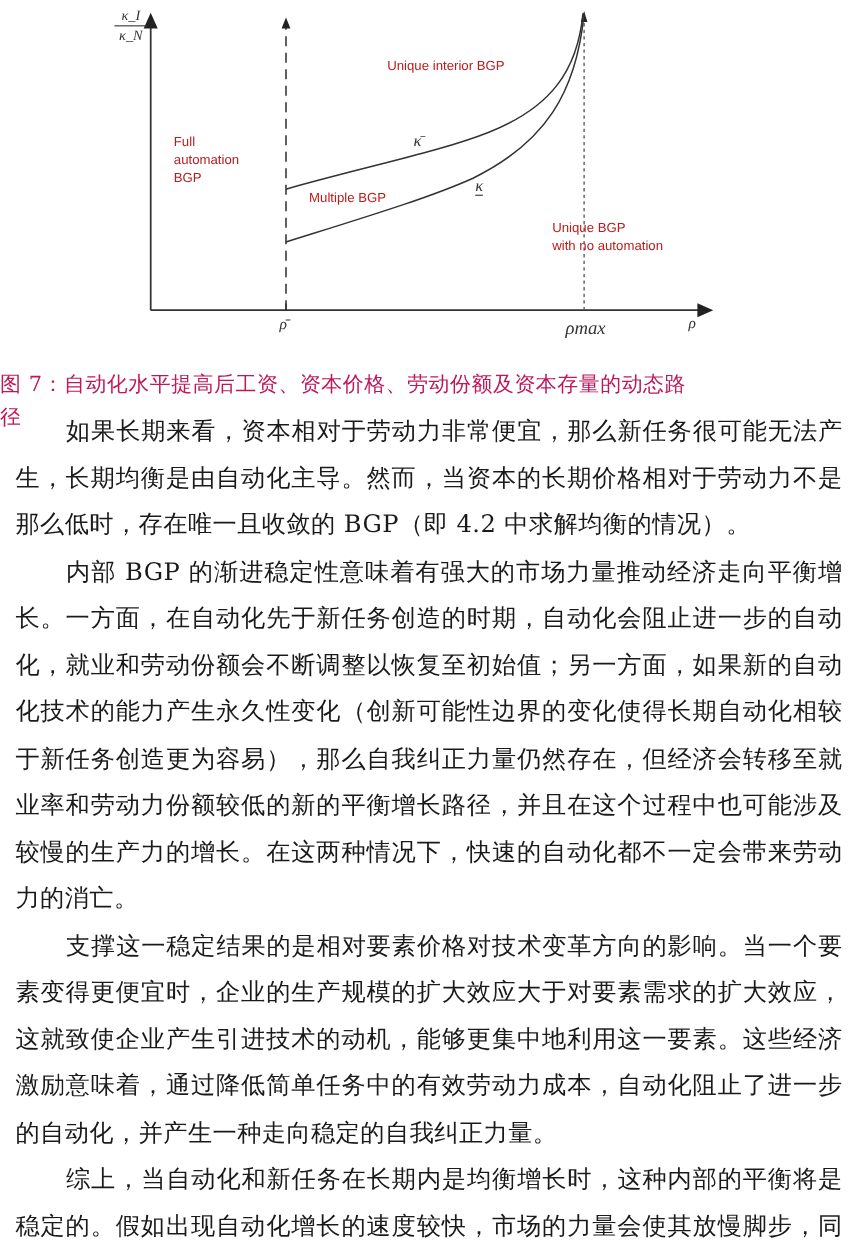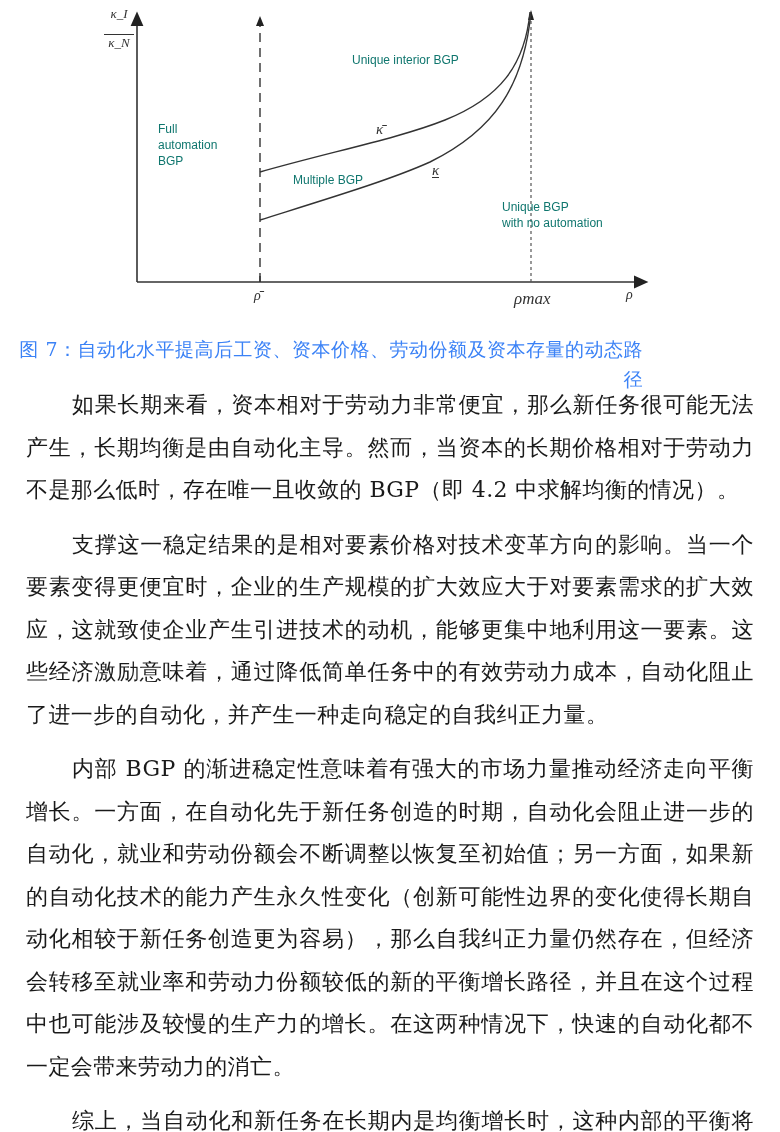--- a/index.html
+++ b/index.html
@@ -24,49 +24,49 @@
     }
     .figure svg {
       position: absolute;
       left: 0;
       top: 0;
     }
     .fig-label {
       position: absolute;
       font-family: "Liberation Sans", "DejaVu Sans", sans-serif;
       font-size: 12px;
-      color: #0f766e;
+      color: #b91c1c;
       line-height: 16px;
       white-space: pre-line;
     }
     .math {
       position: absolute;
       font-family: "Liberation Serif", "DejaVu Serif", serif;
       font-style: italic;
       color: #333;
     }
     .caption {
       position: absolute;
       left: 0;
       width: 643px;
       top: 334px;
-      text-align: right;
+      text-align: left;
       font-size: 19px;
       line-height: 30px;
-      color: #3b82f6;
+      color: #be185d;
       letter-spacing: 0.5px;
     }
     .body-text {
       position: absolute;
       left: 14px;
       top: 372px;
       width: 752px;
     }
     .para {
-      margin: 12px;
+      margin: 0;
       font-size: 22px;
       line-height: 42.5px;
       text-indent: 46px;
       text-align: justify;
       text-justify: inter-character;
       letter-spacing: 0.4px;
       color: #1a1a1a;
     }
   </style>
 </head>
@@ -91,40 +91,40 @@
     <path d="M528,20 L531,10 L534,20 Z" fill="#222"></path>
 
     <line x1="260" y1="276" x2="260" y2="282" stroke="#333" stroke-width="1.4"></line>
 
     <path d="M260,172 C330,152 400,138 445,120 C500,98 525,65 530,12" fill="none" stroke="#333" stroke-width="1.4"></path>
 
     <path d="M260,220 C330,198 390,180 430,162 C495,130 524,85 531,12" fill="none" stroke="#333" stroke-width="1.4"></path>
   </svg>
 
   <div class="math" style="left:104px; top:6px; width:30px; text-align:center; font-size:13px; line-height:15px;">
-    <div style="border-bottom:1px solid #333; padding-bottom:13px;">κ_I</div>
+    <div style="border-bottom:1px solid #333; padding-bottom:2px;">κ_I</div>
     <div>κ_N</div>
   </div>
 
   <div class="fig-label" style="left:158px; top:121px;">Full
 automation
 BGP</div>
   <div class="fig-label" style="left:352px; top:52px;">Unique interior BGP</div>
-  <div class="fig-label" style="left:281px; top:172px;margin-left:12px;">Multiple BGP</div>
+  <div class="fig-label" style="left:281px; top:172px;">Multiple BGP</div>
   <div class="fig-label" style="left:502px; top:199px;">Unique BGP
 with no automation</div>
 
   <div class="math" style="left:376px; top:121px; font-size:15px;">κ̄</div>
   <div class="math" style="left:432px; top:163px; font-size:15px; border-bottom:1px solid #333; line-height:14px;"><span>κ</span></div>
 
   <div class="math" style="left:254px; top:288px; font-size:14px;">ρ̄</div>
   <div class="math" style="left:514px; top:289px; font-size:17px;">ρmax</div>
   <div class="math" style="left:626px; top:287px; font-size:14px;">ρ</div>
 </div>
 
 <div class="caption">图 7：自动化水平提高后工资、资本价格、劳动份额及资本存量的动态路径</div>
 
 <div class="body-text">
   <p class="para">如果长期来看，资本相对于劳动力非常便宜，那么新任务很可能无法产生，长期均衡是由自动化主导。然而，当资本的长期价格相对于劳动力不是那么低时，存在唯一且收敛的 BGP（即 4.2 中求解均衡的情况）。</p>
+  <p class="para">内部 BGP 的渐进稳定性意味着有强大的市场力量推动经济走向平衡增长。一方面，在自动化先于新任务创造的时期，自动化会阻止进一步的自动化，就业和劳动份额会不断调整以恢复至初始值；另一方面，如果新的自动化技术的能力产生永久性变化（创新可能性边界的变化使得长期自动化相较于新任务创造更为容易），那么自我纠正力量仍然存在，但经济会转移至就业率和劳动力份额较低的新的平衡增长路径，并且在这个过程中也可能涉及较慢的生产力的增长。在这两种情况下，快速的自动化都不一定会带来劳动力的消亡。</p>
   <p class="para">支撑这一稳定结果的是相对要素价格对技术变革方向的影响。当一个要素变得更便宜时，企业的生产规模的扩大效应大于对要素需求的扩大效应，这就致使企业产生引进技术的动机，能够更集中地利用这一要素。这些经济激励意味着，通过降低简单任务中的有效劳动力成本，自动化阻止了进一步的自动化，并产生一种走向稳定的自我纠正力量。</p>
-  <p class="para">内部 BGP 的渐进稳定性意味着有强大的市场力量推动经济走向平衡增长。一方面，在自动化先于新任务创造的时期，自动化会阻止进一步的自动化，就业和劳动份额会不断调整以恢复至初始值；另一方面，如果新的自动化技术的能力产生永久性变化（创新可能性边界的变化使得长期自动化相较于新任务创造更为容易），那么自我纠正力量仍然存在，但经济会转移至就业率和劳动力份额较低的新的平衡增长路径，并且在这个过程中也可能涉及较慢的生产力的增长。在这两种情况下，快速的自动化都不一定会带来劳动力的消亡。</p>
   <p class="para">综上，当自动化和新任务在长期内是均衡增长时，这种内部的平衡将是稳定的。假如出现自动化增长的速度较快，市场的力量会使其放慢脚步，同时更快地创造新任务，从而达到两种类型的技术以相同的速度发展。</p>
 </div>
 
 </body></html>

